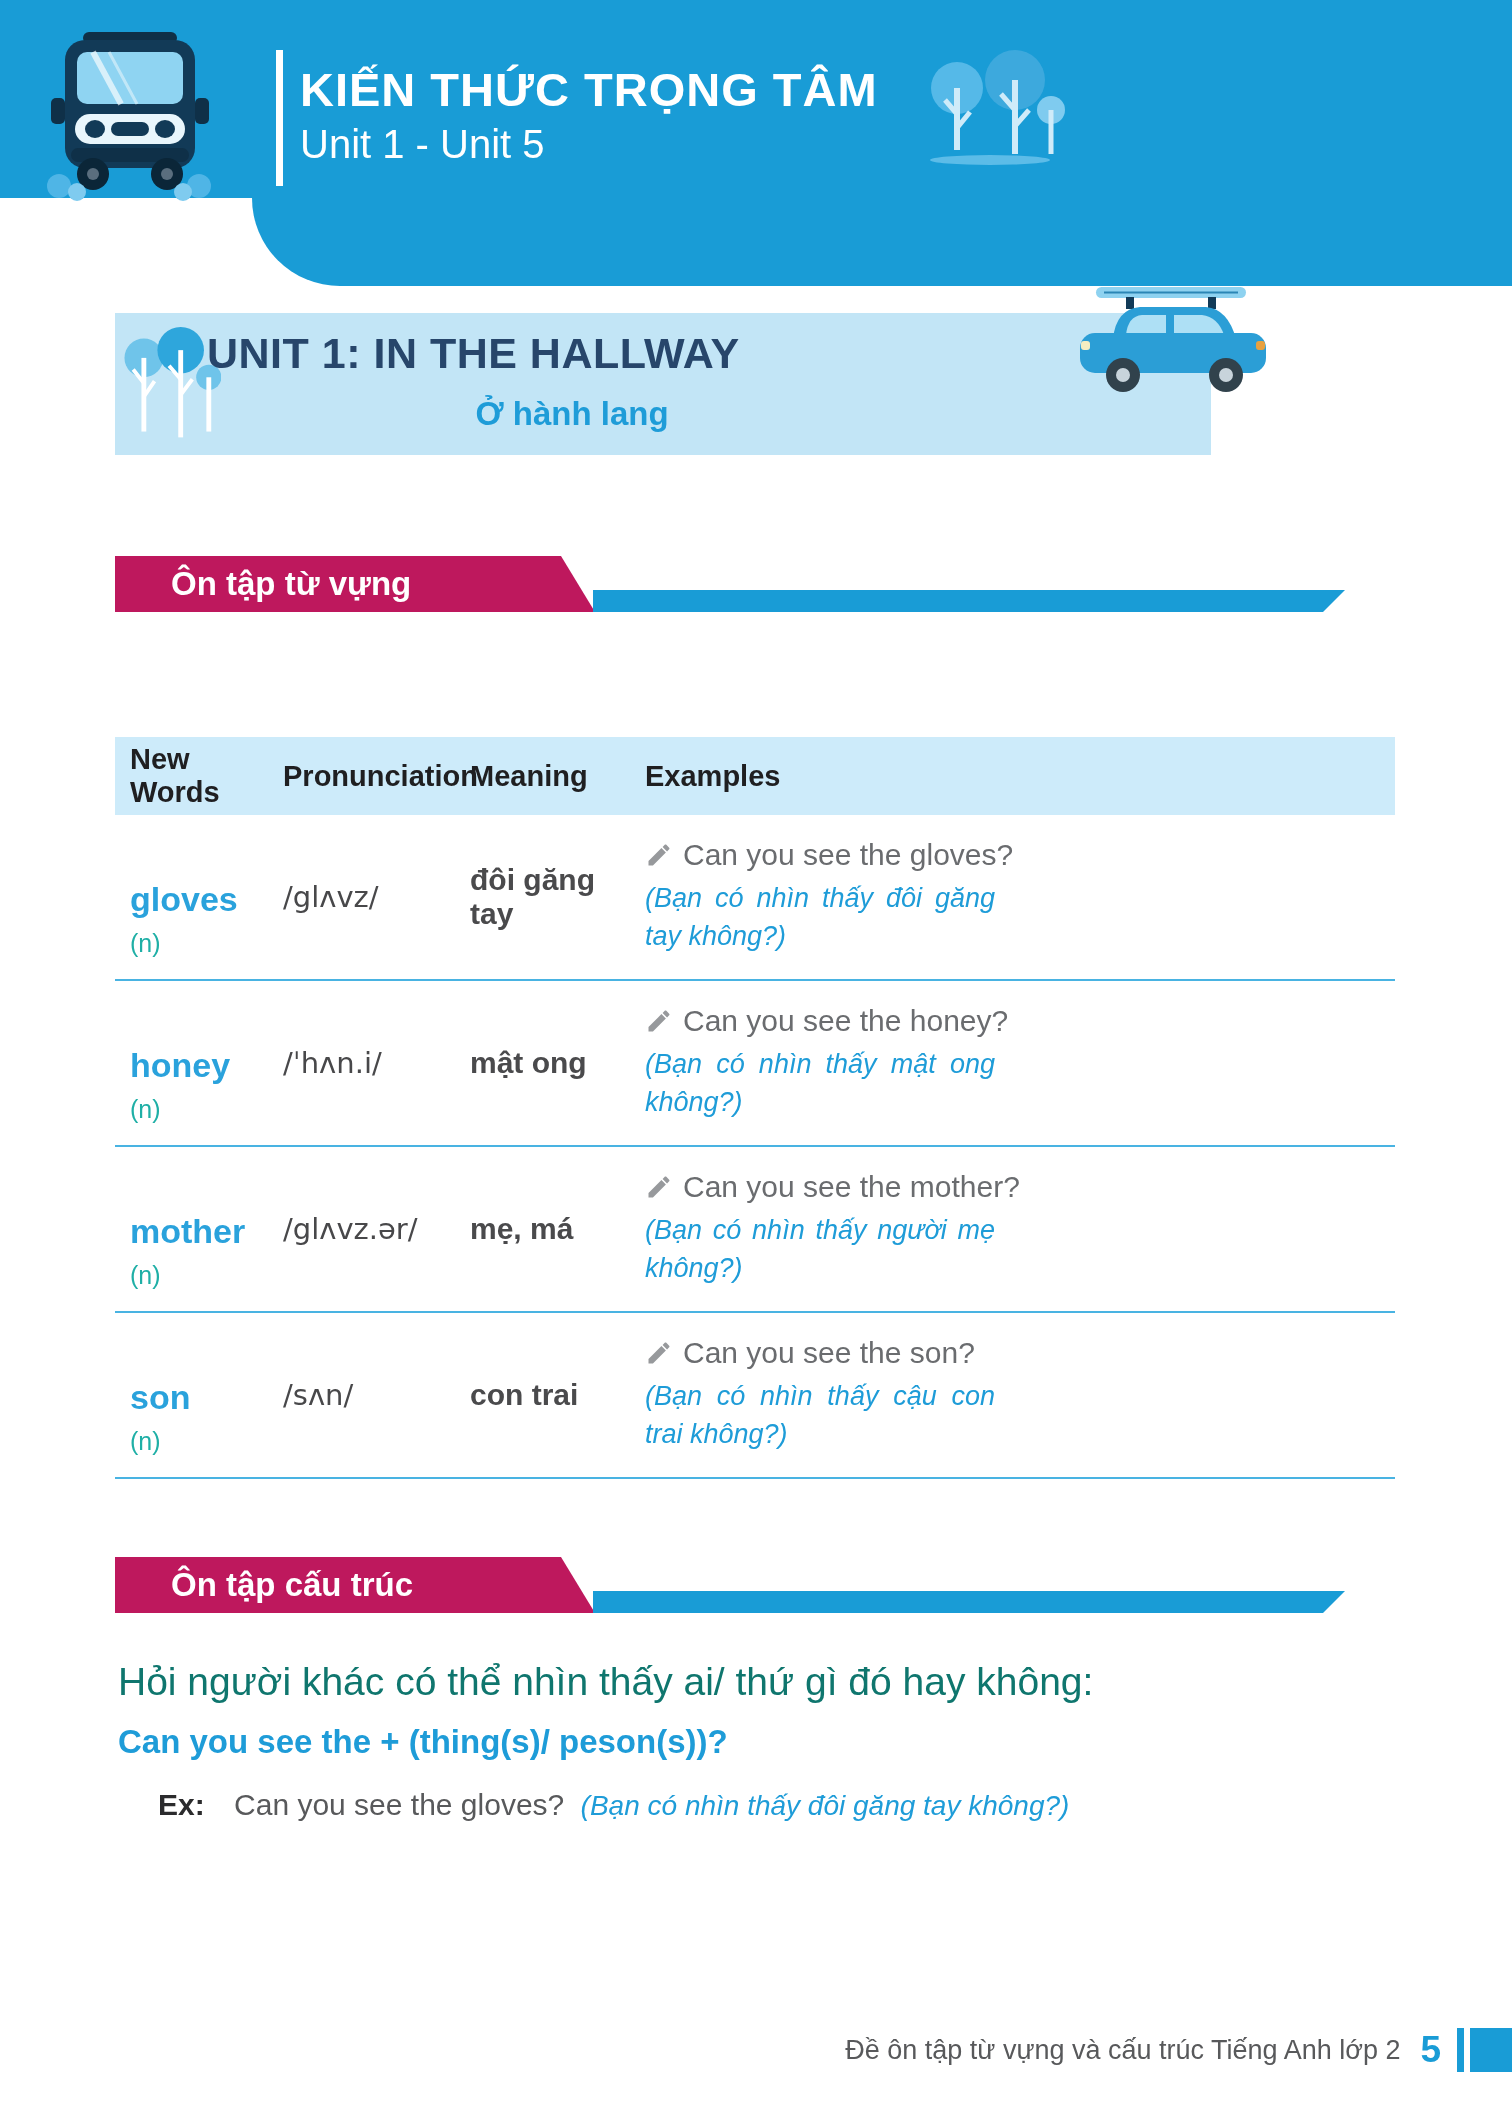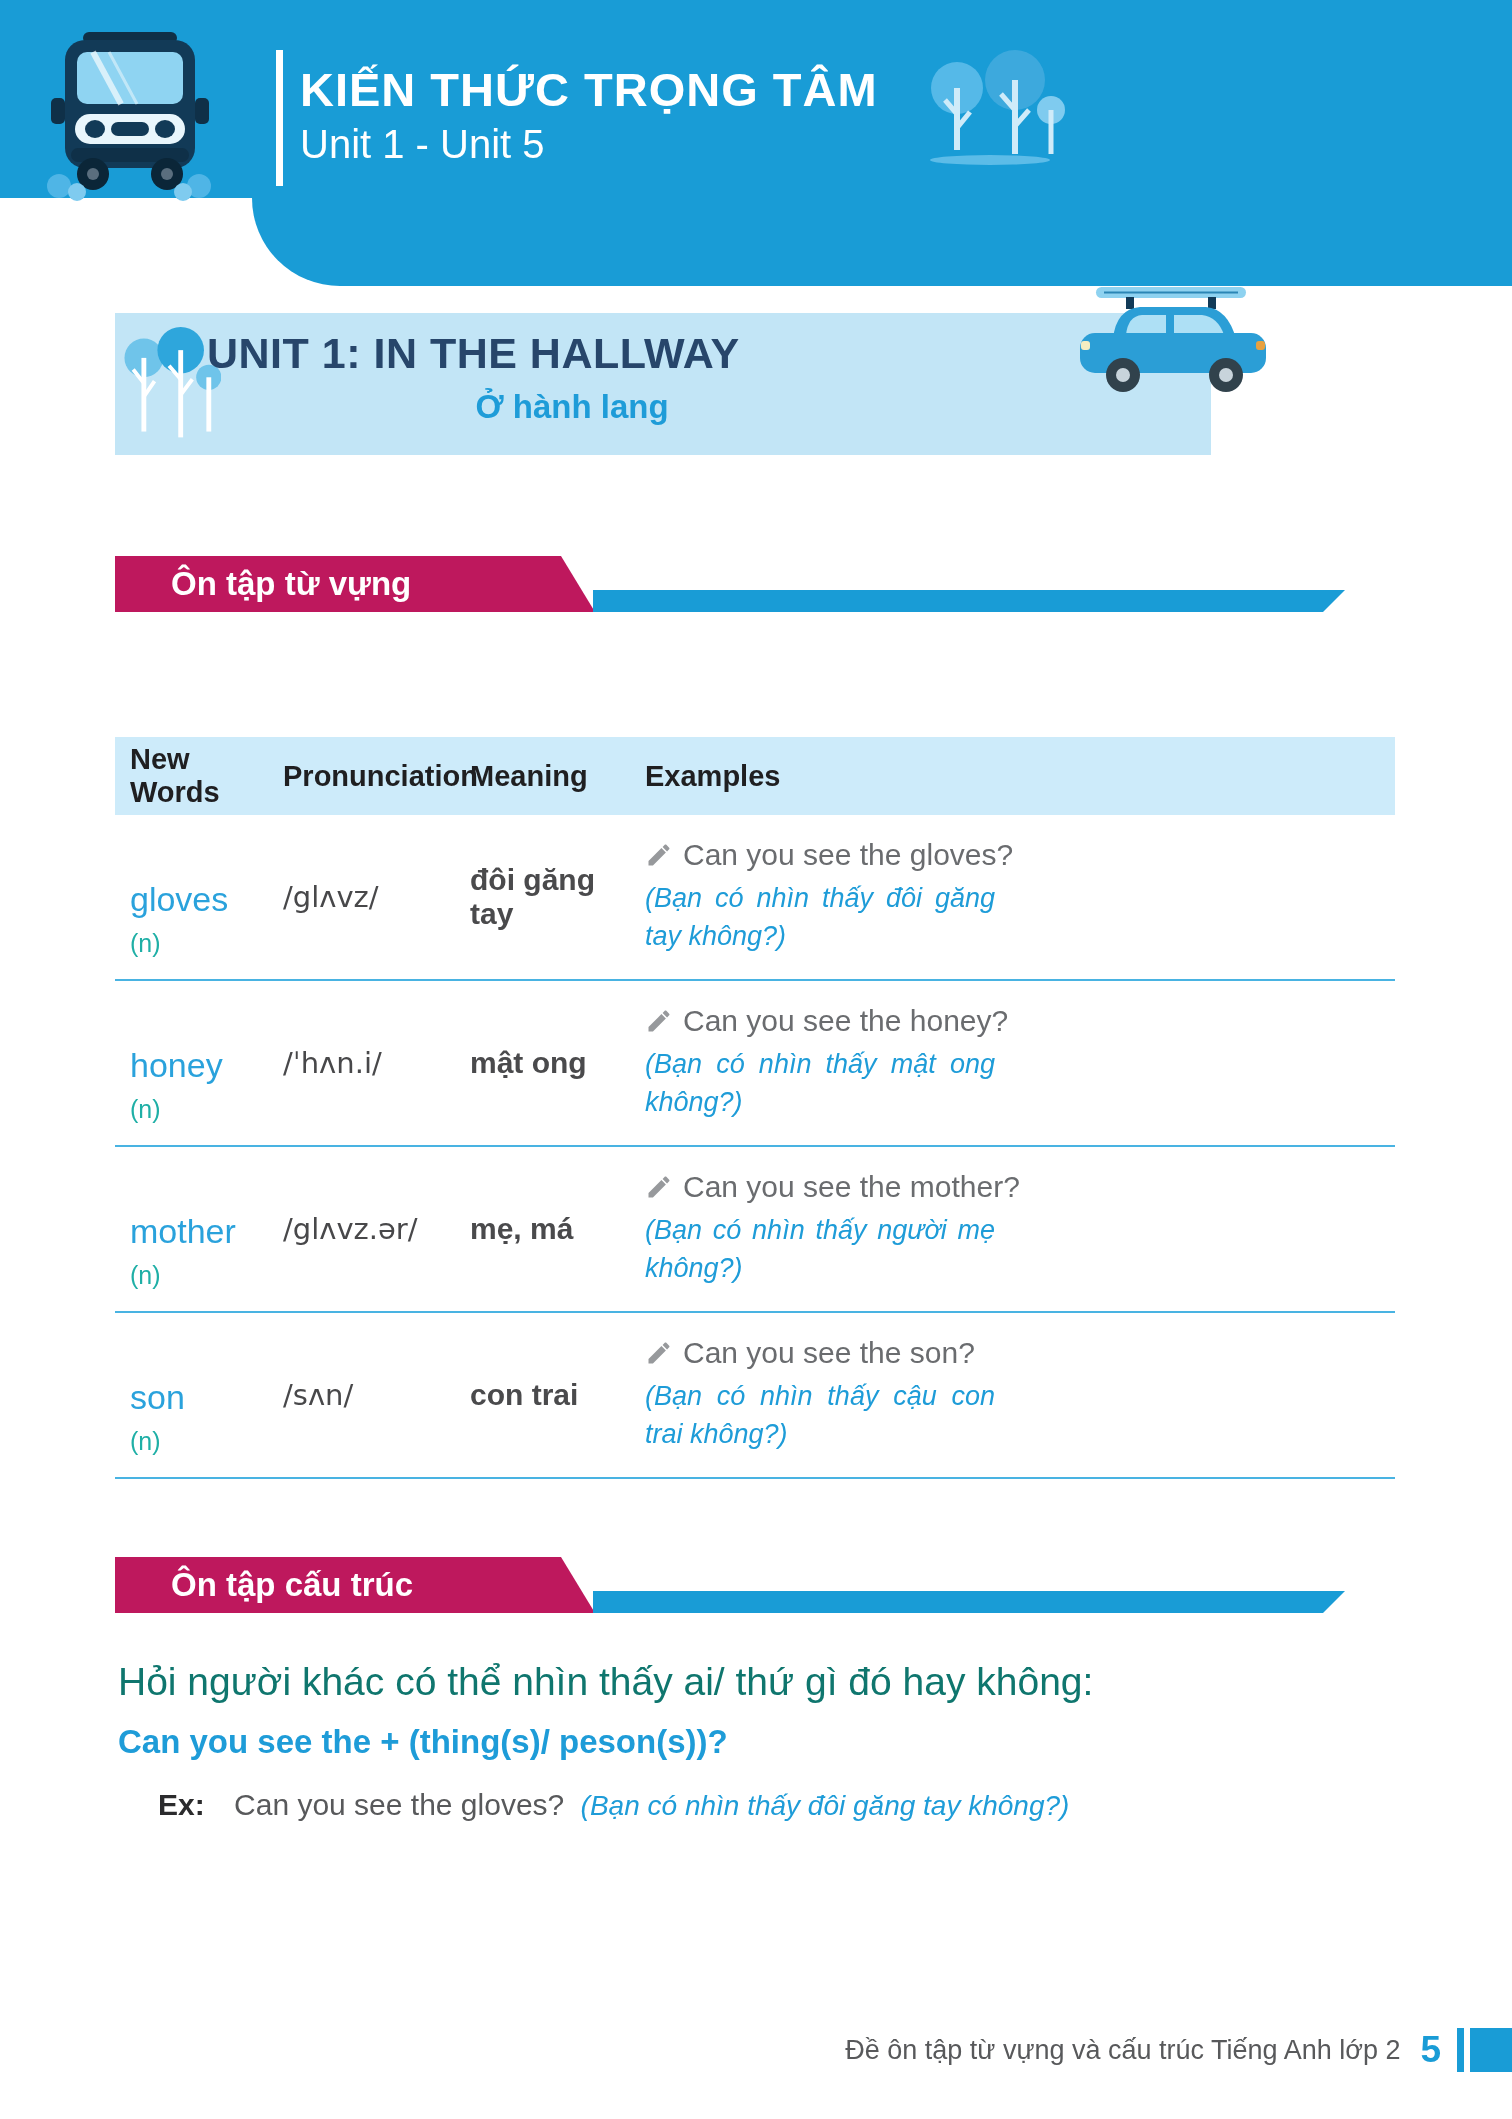--- a/index.html
+++ b/index.html
@@ -15,42 +15,42 @@
   .header-title { position:absolute; left:300px; top:50px; font-size:47px; font-weight:800; color:#ffffff; letter-spacing:1px;margin-top:12px; }
   .header-subtitle { position:absolute; left:300px; top:122px; font-size:40px; font-weight:400; color:#ffffff; }
   .bus { position:absolute; left:45px; top:28px; width:170px; height:175px; }
   .header-trees { position:absolute; left:915px; top:48px; width:150px; height:122px; }
 
   
   .unit-banner { position:absolute; left:115px; top:313px; width:1096px; height:142px; background:#C2E5F6; }
   .banner-trees { position:absolute; left:6px; top:10px; width:100px; height:126px; }
   .unit-text { position:absolute; left:92px; top:16px; width:730px; }
   .unit-title { font-size:43px; font-weight:800; color:#27466B; letter-spacing:0.5px; }
-  .unit-sub { margin-top:10px; text-align:center; font-size:33px; font-weight:600; color:#1E9CD8; }
+  .unit-sub { margin-top:17px; text-align:center; font-size:33px; font-weight:600; color:#1E9CD8; }
   .car { position:absolute; left:1068px; top:284px; width:210px; height:122px; }
 
   
   .ribbon { position:absolute; left:115px; width:1240px; height:56px; }
   .ribbon-vocab { top:556px; }
   .ribbon-struct { top:1557px; }
   .ribbon-main { position:absolute; left:0; top:0; width:480px; height:56px; background:#be185d;
                  clip-path:polygon(0 0, calc(100% - 34px) 0, 100% 100%, 0 100%);
                  line-height:56px; padding-left:56px; font-size:33px; font-weight:700; color:#ffffff; }
   .ribbon-tail { position:absolute; left:478px; top:34px; width:752px; height:22px; background:#199CD6;
                  clip-path:polygon(0 0, 100% 0, calc(100% - 22px) 100%, 0 100%); }
 
   
   .vocab-table { position:absolute; left:115px; top:737px; width:1280px; }
   .t-head { display:grid; grid-template-columns:168px 187px 175px 1fr; align-items:center;
             height:78px; background:#CDEBFA; font-size:29px; font-weight:700; color:#1F1F21; }
   .t-head .c1 { padding-left:15px; }
   .t-row { display:grid; grid-template-columns:168px 187px 175px 1fr; align-items:center;
            min-height:166px; border-bottom:2px solid #49B3E2; padding:18px 0; }
   .t-row .c1 { padding-left:15px; }
-  .word { font-size:34px; font-weight:400; color:#2AA2DC;margin-top:44px; }
+  .word { font-size:34px; font-weight:700; color:#2AA2DC;margin-top:44px; }
   .pos { margin-top:10px; font-size:25px; color:#1FAFA6; }
   .ipa { font-family:"DejaVu Sans","Liberation Sans",sans-serif; font-size:29px; color:#48484A; }
   .meaning { font-size:30px; font-weight:700; color:#4A4A4C; }
   .ex-en { display:flex; align-items:center; gap:10px; font-size:30px; color:#6A6C6F; white-space:nowrap; }
   .pencil { width:28px; height:28px; flex:0 0 auto; }
   .ex-vi { margin-top:8px; width:350px; text-align:justify; font-style:italic;
            font-size:27px; line-height:1.4; color:#1E9CD8; }
 
   
   .struct-intro { position:absolute; left:118px; top:1660px; font-size:39px; color:#0f766e; }

